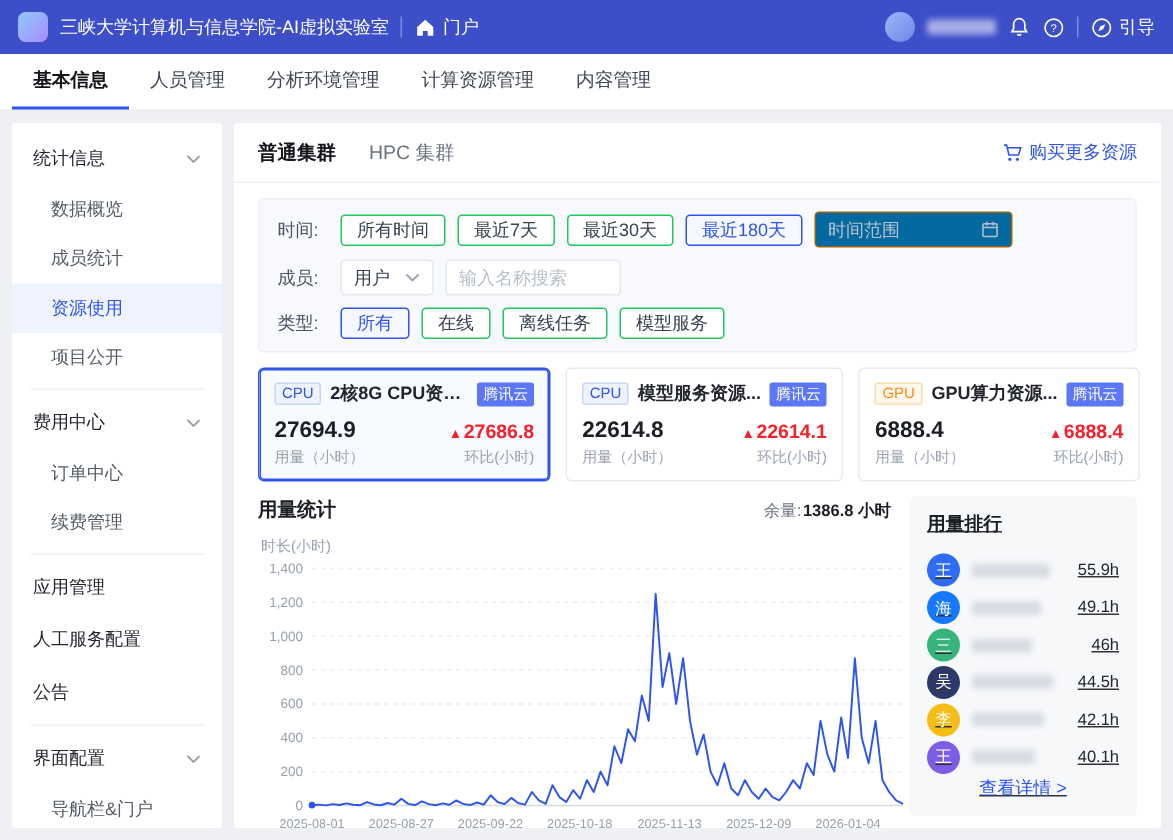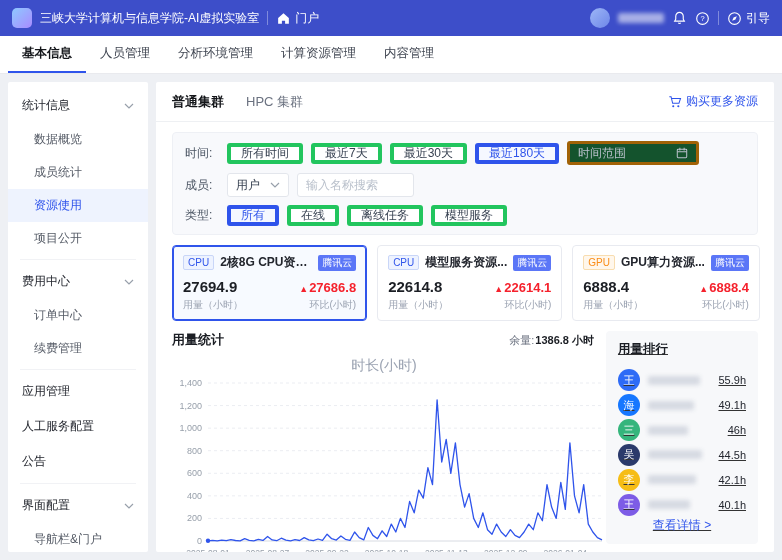--- a/index.html
+++ b/index.html
@@ -37,26 +37,26 @@
   .content { flex: 1; background: #fff; border-radius: 2px; padding: 0 16px 8px 16px; display: flex; flex-direction: column; overflow: hidden; }
   .ctabs { height: 40px; display: flex; align-items: center; border-bottom: 1px solid #eef0f3; margin: 0 -16px; padding: 0 16px; }
   .ctab { margin-right: 22px; font-size: 13px; color: #6b7280; cursor: pointer; }
   .ctab.active { color: #14161a; font-weight: bold; }
   .buy { margin-left: auto; color: #2f54eb; font-size: 12px; display: flex; align-items: center; gap: 4px; cursor: pointer; }
 
   
   .filters { margin-top: 10px; background: #f8f9fc; border: 1px solid #eef0f5; border-radius: 4px; padding: 8px 12px; display: flex; flex-direction: column; gap: 8px; }
   .frow { display: flex; align-items: center; gap: 8px; }
   .flabel { width: 34px; color: #4b5563; }
-  .fbtn { height: 21px; padding: 0 10px; background: #fff; border: 4px solid #22c55e; border-radius: 3px; font-size: 12px; color: #374151; display: inline-flex; align-items: center; cursor: pointer; font-family: inherit; }
+  .fbtn { height: 21px; padding: 0 10px; background: #fff; border: 1px solid #22c55e; border-radius: 3px; font-size: 12px; color: #374151; display: inline-flex; align-items: center; cursor: pointer; font-family: inherit; }
   .fbtn.sel { color: #2f54eb; border-color: #2f54eb; background: #f5f8ff; }
   .fselect { height: 24px; width: 62px; padding: 0 8px; background: #fff; border: 1px solid #e3e6ec; border-radius: 3px; display: inline-flex; align-items: center; justify-content: space-between; color: #374151; cursor: pointer; }
   .ftext { height: 24px; width: 117px; padding: 0 8px; border: 1px solid #e3e6ec; border-radius: 3px; font-size: 12px; font-family: inherit; color: #333; background: #fff; }
   .ftext::placeholder { color: #b9c0cb; }
-  .fdate { height: 24px; width: 132px; padding: 0 8px; background: #14532d; border: 3px solid #a16207; border-radius: 3px; display: inline-flex; align-items: center; justify-content: space-between; color: #b9c0cb; cursor: pointer; }
+  .fdate { height: 24px; width: 132px; padding: 0 8px; background: #0369a1; border: 1px solid #a16207; border-radius: 3px; display: inline-flex; align-items: center; justify-content: space-between; color: #b9c0cb; cursor: pointer; }
 
   
   .cards { display: flex; gap: 10px; margin-top: 10px; }
   .card { flex: 1; border: 1px solid #e8eaf0; border-radius: 4px; padding: 8px 10px; background: #fff; cursor: pointer; }
   .card.sel { border-color: #2f54eb; background: #f7faff; box-shadow: 0 0 0 1px #2f54eb inset; }
   .chead { display: flex; align-items: center; gap: 6px; white-space: nowrap; }
   .tag { font-size: 10px; padding: 1px 4px; border-radius: 2px; }
   .tag.cpu { color: #2f54eb; background: #eef3ff; border: 1px solid #c9d6f8; }
   .tag.gpu { color: #fa8c16; background: #fff7ec; border: 1px solid #f8ddb0; }
   .ctitle { font-size: 12px; font-weight: bold; color: #23262e; max-width: 92px; overflow: hidden; text-overflow: ellipsis; }
@@ -68,21 +68,21 @@
   .cdelta .arr { font-size: 9px; margin-right: 1px; }
   .cright .clab { text-align: right; }
 
   
   .bottom { display: flex; gap: 12px; margin-top: 10px; flex: 1; min-height: 0; }
   .chartcard { flex: 1; min-width: 0; }
   .chead2 { display: flex; justify-content: space-between; align-items: center; }
   .ctitle2 { font-size: 13px; font-weight: bold; color: #1b1e24; }
   .remain { font-size: 11px; color: #6b7280; }
   .remain b { color: #1b1e24; margin-left: 1px; }
-  .ylab { font-size: 14px; color: #9aa2b1; margin: 8px 0 0 2px; text-align: center; }
+  .ylab { font-size: 10px; color: #9aa2b1; margin: 8px 0 0 2px; }
   .rankcard { width: 152px; background: #f7f8fa; border-radius: 4px; padding: 10px 12px; display: flex; flex-direction: column; text-decoration: underline; }
   .rtitle { font-size: 12.5px; font-weight: bold; color: #1b1e24; margin-bottom: 10px; }
   .rrow { display: flex; align-items: center; gap: 8px; height: 28px; }
   .ravatar { width: 22px; height: 22px; border-radius: 50%; color: #fff; font-size: 11px; display: inline-flex; align-items: center; justify-content: center; flex: none; }
   .rname { height: 9px; border-radius: 2px; background: #d6dae2; filter: blur(2px); flex: none; }
   .rval { margin-left: auto; font-size: 11px; color: #23262e; }
   .rlink { margin-top: auto; text-align: center; color: #2f54eb; font-size: 12px; cursor: pointer; }
 </style>
 </head>
 <body>

